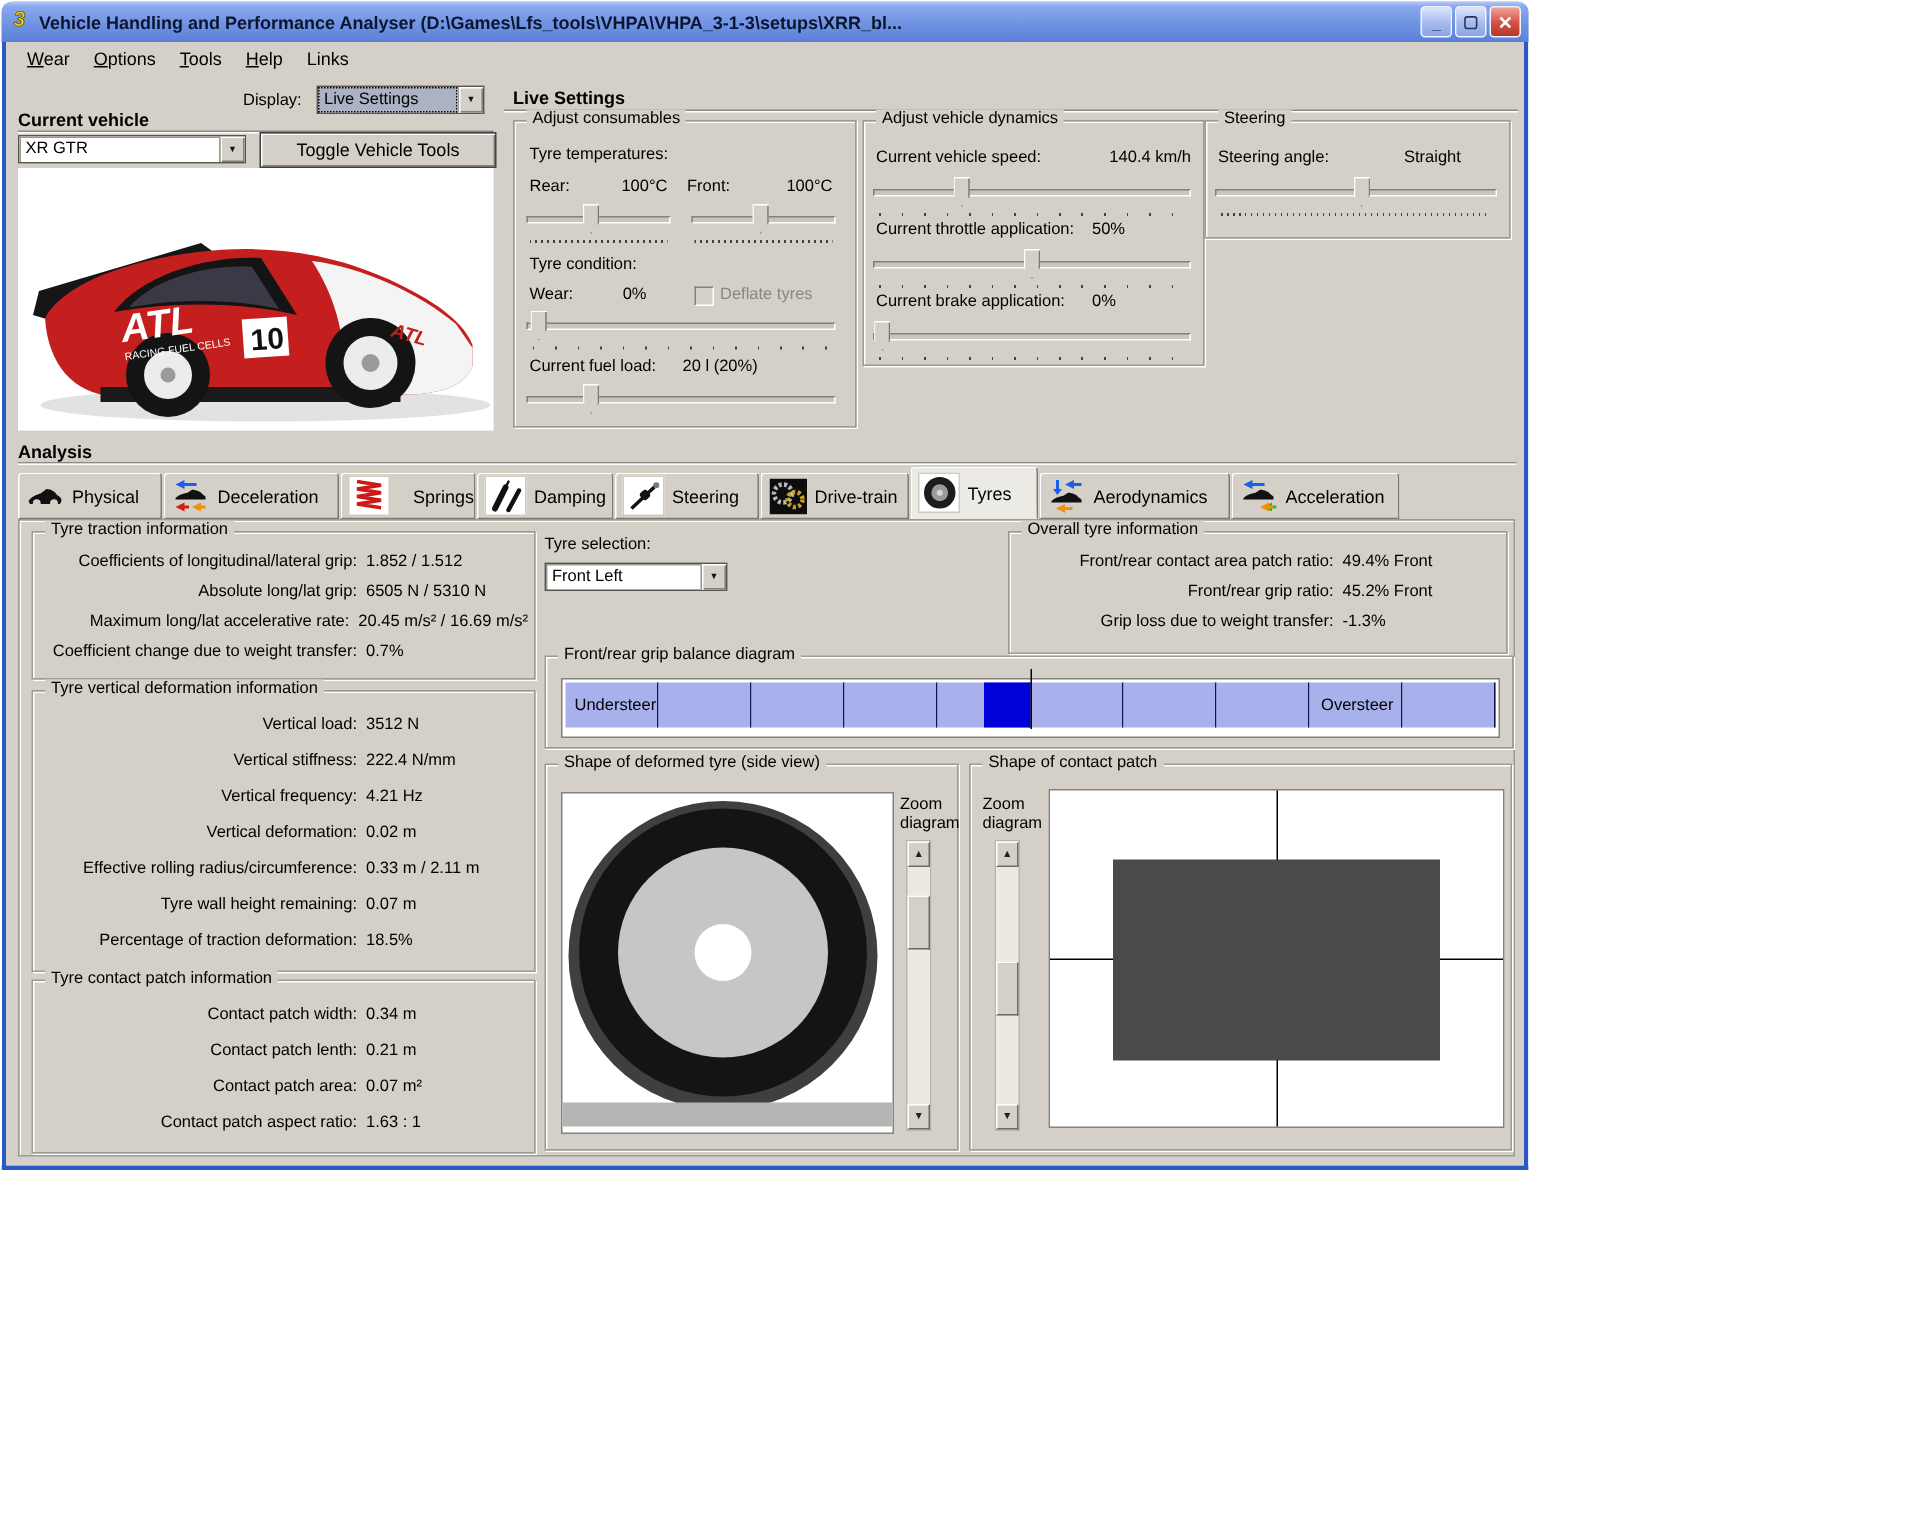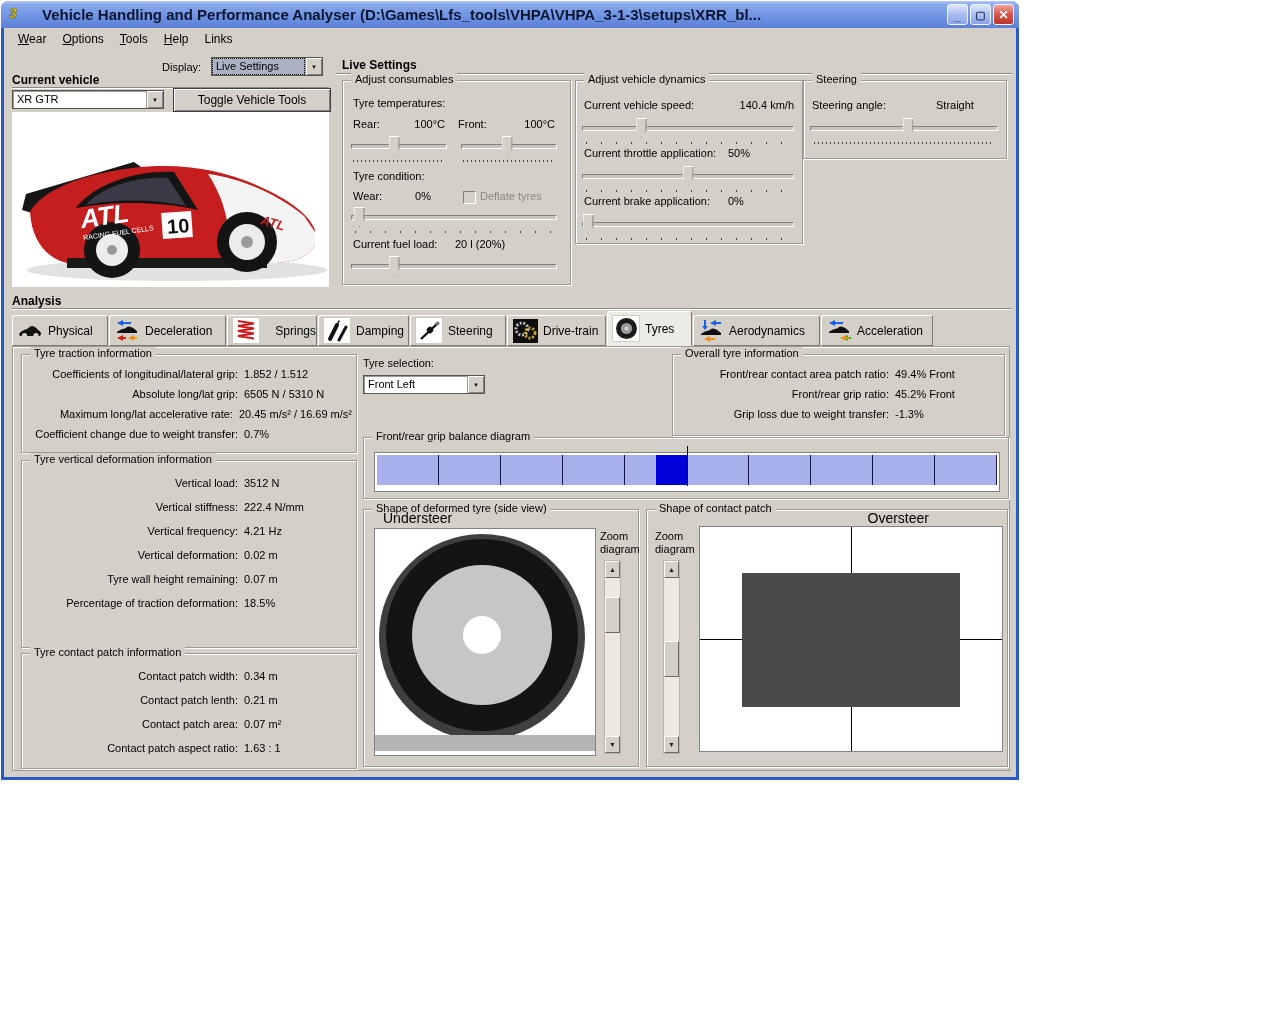--- a/index.html
+++ b/index.html
@@ -3,21 +3,21 @@
 <meta charset="utf-8">
 <style>
   html,body{margin:0;padding:0;}
   body{width:1280px;height:1024px;background:#ffffff;font-family:"Liberation Sans",sans-serif;position:relative;overflow:hidden;}
   #window{position:absolute;left:1px;top:1px;width:1012px;height:776px;background:#d4d0c8;
     border:3px solid #2a58c4;border-top:none;border-radius:8px 8px 0 0;box-sizing:content-box;}
   
   .titlebar{position:absolute;left:-3px;top:0;width:1018px;height:27px;
     background:linear-gradient(#b5c9f6 0%,#8aa9ec 12%,#7093e3 55%,#5a80d6 100%);
     border-radius:7px 7px 0 0;display:flex;align-items:center;padding:0 5px;box-sizing:border-box;}
-  .title-text{flex:1;font-size:15px;font-weight:bold;color:#0a1630;white-space:nowrap;overflow:hidden;margin-left:20px;}
+  .title-text{flex:1;font-size:12px;font-weight:bold;color:#0a1630;white-space:nowrap;overflow:hidden;margin-left:4px;}
   .winbtn{width:21px;height:21px;margin-left:2px;border-radius:3px;border:1px solid #f0f4ff;
     display:flex;align-items:center;justify-content:center;font-size:11px;font-weight:bold;box-sizing:border-box;}
   .winbtn.min,.winbtn.max{background:linear-gradient(#dfe7fb,#a9bdf0 50%,#8ba4e4);color:#27355e;}
   .winbtn.close{background:linear-gradient(#f0a49a,#d4554a 50%,#b93428);color:#fff;font-size:12px;}
   .winbtn .glyph{line-height:10px;}
   .winbtn.min .glyph{align-self:flex-end;margin:0 0 3px 0;}
   
   .menubar{position:absolute;left:0;top:27px;width:100%;height:21px;background:#d4d0c8;display:flex;align-items:center;padding-left:6px;box-sizing:border-box;}
   .menu-item{display:inline-block;font-size:12px;color:#000;padding:2px 8px 2px 8px;}
   .menu-item.accel::first-letter{text-decoration:underline;}
@@ -62,21 +62,21 @@
   .info-label{width:212px;text-align:right;padding-right:6px;font-size:11px;white-space:nowrap;}
   .info-value{flex:1;text-align:left;font-size:11px;white-space:nowrap;}
   .r20 .info-row{height:20px;} .r24 .info-row{height:24px;}
   
   .grip-wrap{position:absolute;left:10px;top:14px;width:620px;height:34px;background:#fff;border:1px solid #808080;padding:2px;box-sizing:content-box;}
   .grip-bar{position:relative;width:100%;height:30px;display:flex;}
   .grip-seg{flex:1;background:#a9b1ec;border-right:1px solid #15154d;box-sizing:border-box;}
   .grip-seg:last-child{border-right:none;}
   .grip-highlight{position:absolute;left:45%;width:5%;top:0;bottom:0;background:#0000d8;}
   .grip-center{position:absolute;left:50%;top:-9px;width:1px;height:40px;background:#000;}
-  .grip-label{position:absolute;top:50%;transform:translateY(-50%);font-size:14px;color:#000;z-index:2;margin-top:48px;}
+  .grip-label{position:absolute;top:50%;transform:translateY(-50%);font-size:11px;color:#000;z-index:2;}
   
   .canvas{position:absolute;background:#fff;border:1px solid #828282;box-sizing:border-box;}
   .zoomlbl{position:absolute;font-size:11px;line-height:13px;width:48px;}
   .cross-v{position:absolute;left:50%;top:0;bottom:0;width:1px;background:#000;}
   .cross-h{position:absolute;top:50%;left:0;right:0;height:1px;background:#000;}
   .patch-rect{position:absolute;left:42px;top:46px;width:218px;height:134px;background:#4a4a4a;}
 </style>
 </head>
 <body>
 
@@ -365,20 +365,24 @@
           </div>
         <div class="info-row">
             <span class="info-label">Vertical frequency:</span>
             <span class="info-value">4.21 Hz</span>
           </div>
         <div class="info-row">
             <span class="info-label">Vertical deformation:</span>
             <span class="info-value">0.02 m</span>
           </div>
         <div class="info-row">
+            <span class="info-label">Effective rolling radius/circumference:</span>
+            <span class="info-value">0.33 m / 2.11 m</span>
+          </div>
+        <div class="info-row">
             <span class="info-label">Tyre wall height remaining:</span>
             <span class="info-value">0.07 m</span>
           </div>
         <div class="info-row">
             <span class="info-label">Percentage of traction deformation:</span>
             <span class="info-value">18.5%</span>
           </div>
       </div>
     </div>
 

